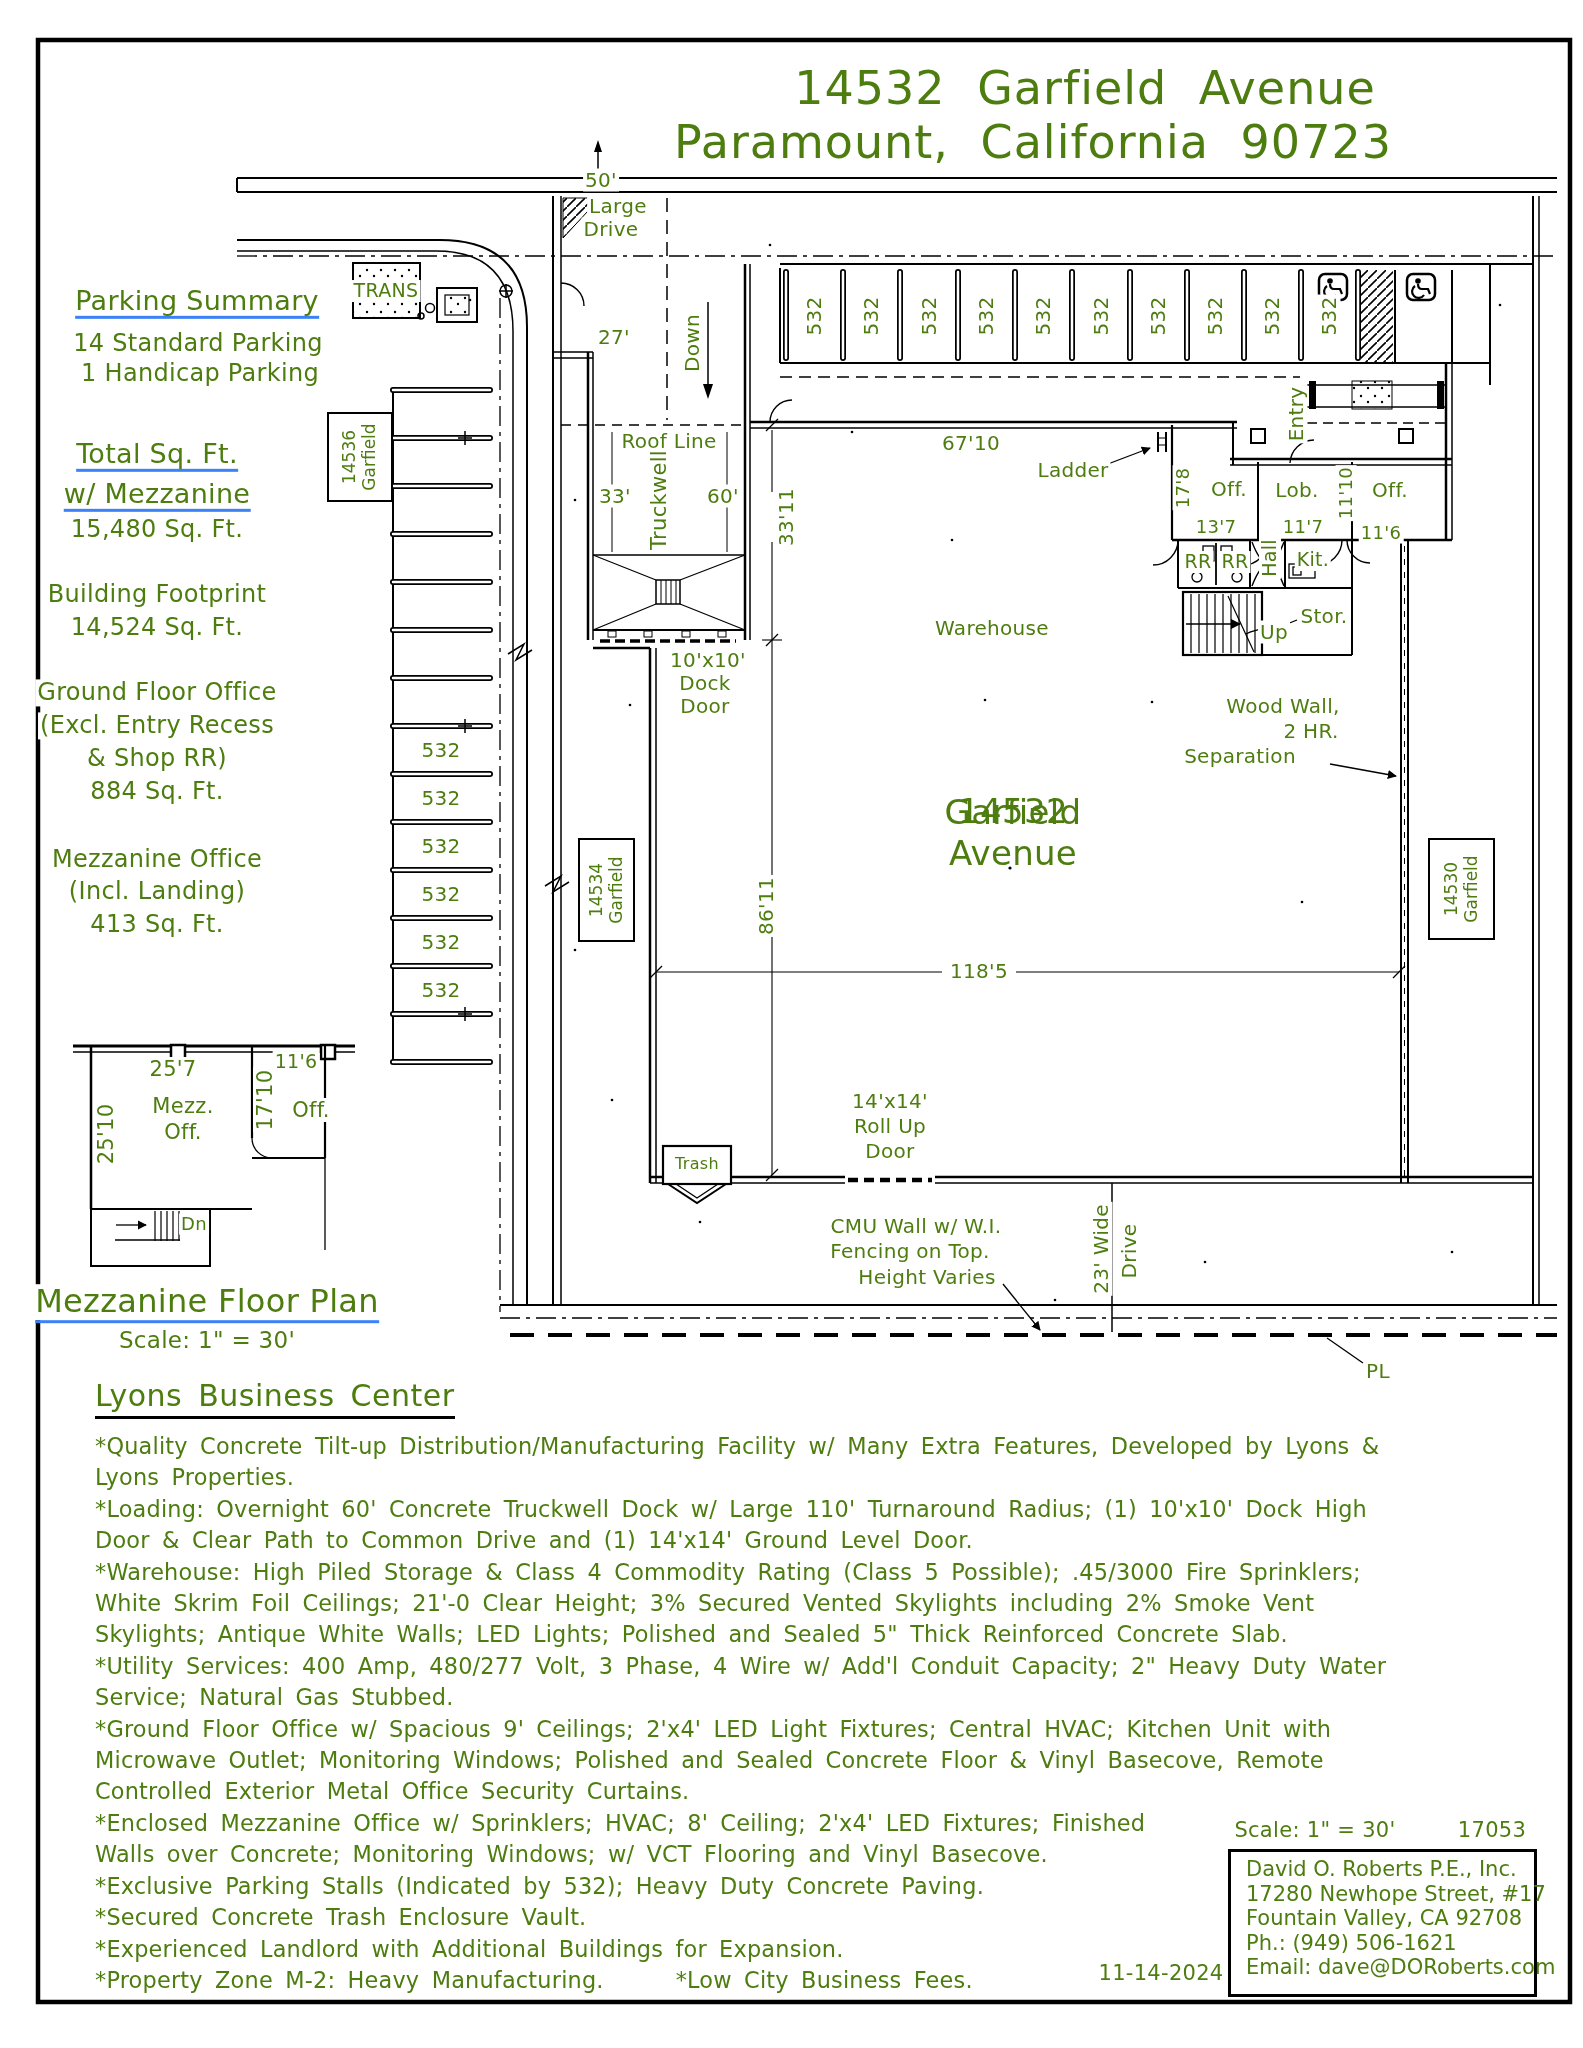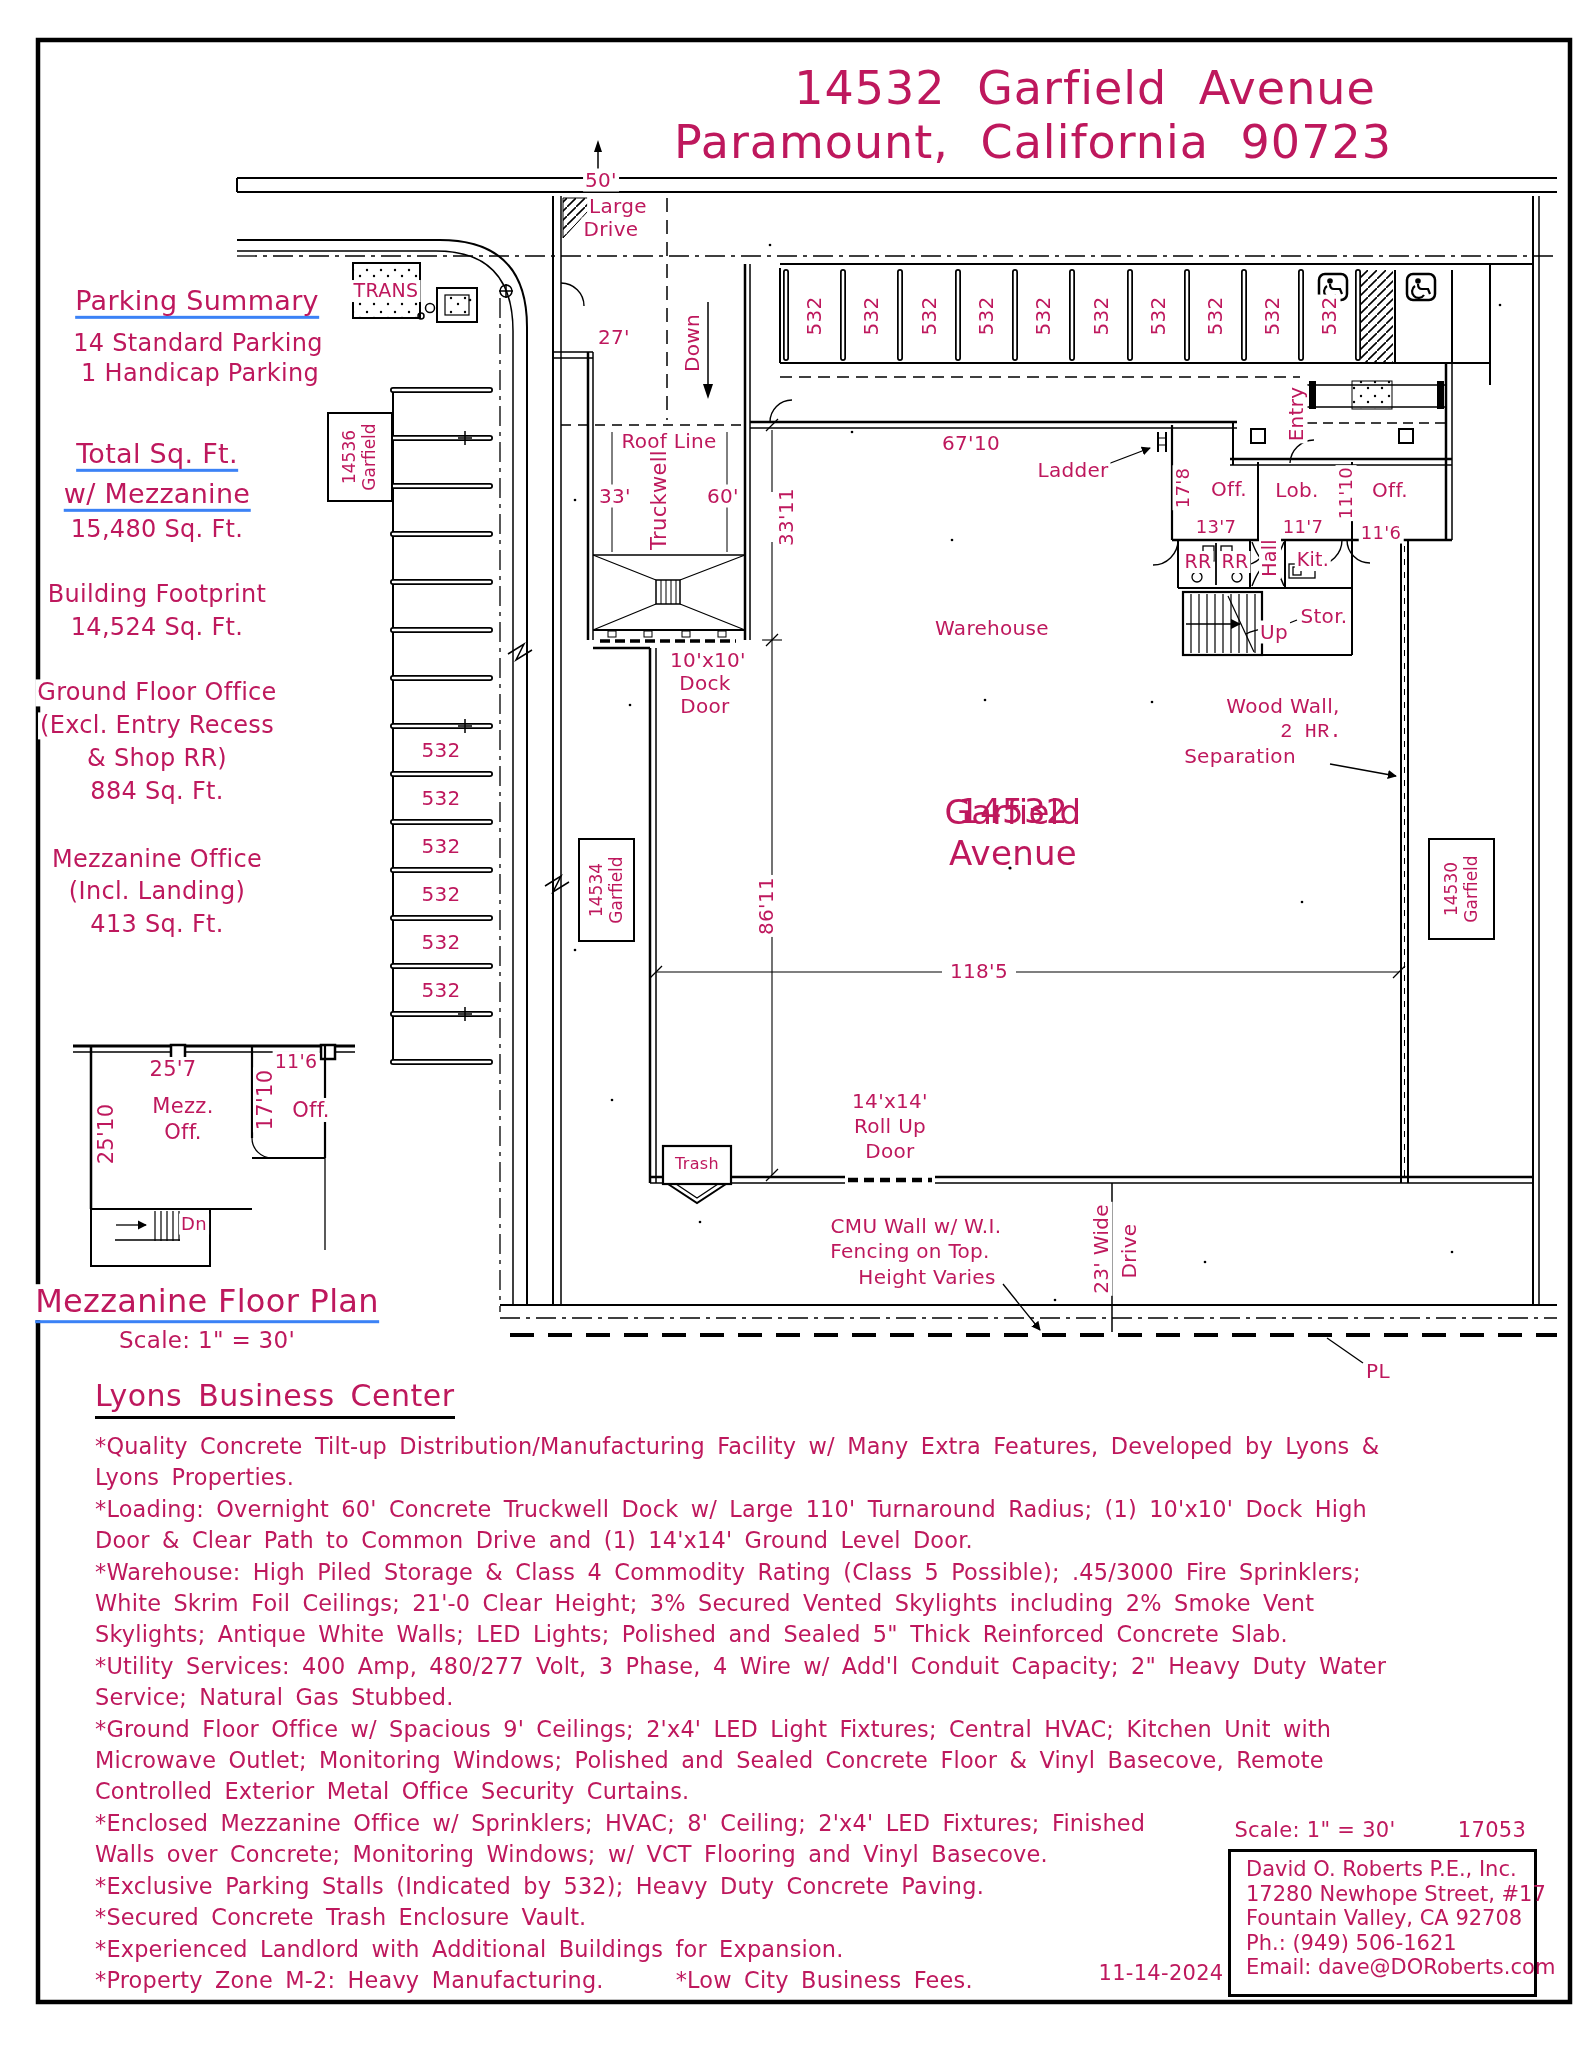--- a/index.html
+++ b/index.html
@@ -1,16 +1,16 @@
 <!DOCTYPE html>
 <html><head>
 <meta charset="utf-8">
 <style>
   html,body{margin:0;padding:0;background:#e8e8e8;}
-  #page{position:relative;width:1583px;height:2048px;background:#fff;color:#be185d;
+  #page{position:relative;width:1583px;height:2048px;background:#fff;color:#4d7c0f;
         font-family:"DejaVu Sans","Liberation Sans",sans-serif;overflow:hidden;}
   #plan-svg{position:absolute;left:0;top:0;}
   .lbl{position:absolute;transform:translate(-50%,-50%);white-space:nowrap;background:#fff;
        line-height:1.05;padding:1px 2px;font-size:20px;letter-spacing:.3px;}
   .vlbl{position:absolute;transform:translate(-50%,-50%) rotate(-90deg);white-space:nowrap;background:#fff;
        line-height:1.05;padding:1px 2px;font-size:20px;letter-spacing:.3px;}
   .nobg{background:transparent;}
   .u{border-bottom:3px solid #3b82f6;padding-bottom:0;}
   .nbox{position:absolute;border:2px solid #000;background:#fff;}
   .nbox .in{position:absolute;left:50%;top:50%;transform:translate(-50%,-50%) rotate(-90deg);
@@ -300,21 +300,21 @@
 <div class="lbl" style="left:705px;top:683px;">Dock</div>
 <div class="lbl" style="left:705px;top:706px;">Door</div>
 <div class="lbl" style="left:1073px;top:470px;">Ladder</div>
 <div class="lbl" style="left:992px;top:628px;">Warehouse</div>
 
 <div class="lbl nobg" style="left:1013px;top:772px;font-size:34px;margin-top:40px;">14532</div>
 <div class="lbl nobg" style="left:1013px;top:813px;font-size:34px;">Garfield</div>
 <div class="lbl nobg" style="left:1013px;top:854px;font-size:34px;">Avenue</div>
 
 <div class="lbl" style="left:1283px;top:706px;">Wood Wall,</div>
-<div class="lbl" style="left:1311px;top:731px;font-family:Liberation Mono, monospace;">2 HR.</div>
+<div class="lbl" style="left:1311px;top:731px;">2 HR.</div>
 <div class="lbl" style="left:1240px;top:756px;">Separation</div>
 
 <div class="vlbl" style="left:1296px;top:414px;">Entry</div>
 <div class="vlbl" style="left:1183px;top:488px;font-size:18px;">17'8</div>
 <div class="lbl" style="left:1229px;top:489px;">Off.</div>
 <div class="lbl" style="left:1297px;top:490px;">Lob.</div>
 <div class="vlbl" style="left:1346px;top:493px;font-size:18px;">11'10</div>
 <div class="lbl" style="left:1390px;top:490px;">Off.</div>
 <div class="lbl" style="left:1216px;top:527px;font-size:18px;">13'7</div>
 <div class="lbl" style="left:1303px;top:527px;font-size:18px;">11'7</div>

